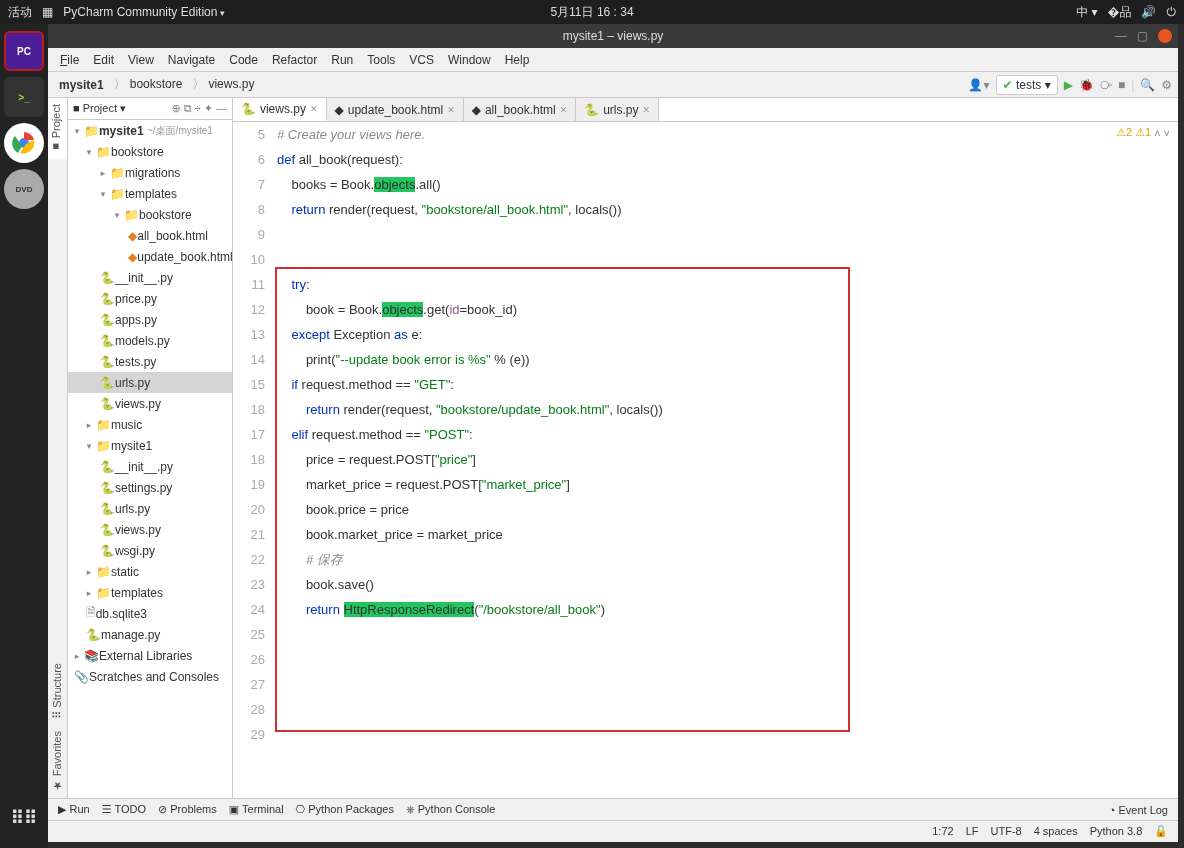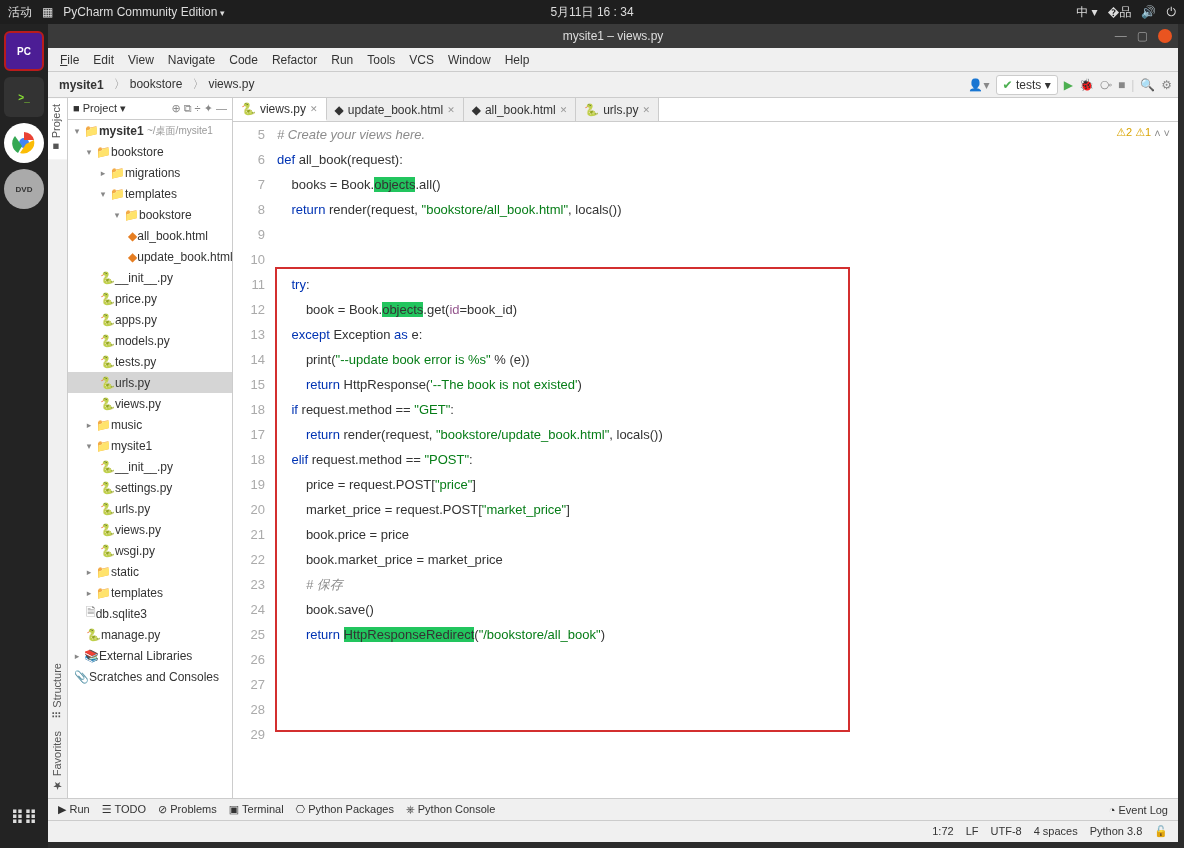--- a/index.html
+++ b/index.html
@@ -335,21 +335,20 @@
           <div class="codeline"><span class="cm"># Create your views here.</span></div>
               <div class="codeline"><span class="kw">def </span>all_book(request):</div>
               <div class="codeline">    books = Book.<span class="hl">objects</span>.all()</div>
               <div class="codeline">    <span class="kw">return</span> render(request, <span class="st">"bookstore/all_book.html"</span>, locals())</div>
               <div class="codeline"></div>
               <div class="codeline"></div>
               <div class="codeline">    <span class="kw">try</span>:</div>
               <div class="codeline">        book = Book.<span class="hl">objects</span>.get(<span class="self">id</span>=book_id)</div>
               <div class="codeline">    <span class="kw">except</span> Exception <span class="kw">as</span> e:</div>
               <div class="codeline">        print(<span class="st">"--update book error is %s"</span> % (e))</div>
-              <div class="codeline">        <span class="kw">return</span> HttpResponse(<span class="st">'--The book is not existed'</span>)</div>
               <div class="codeline">    <span class="kw">if</span> request.method == <span class="st">"GET"</span>:</div>
               <div class="codeline">        <span class="kw">return</span> render(request, <span class="st">"bookstore/update_book.html"</span>, locals())</div>
               <div class="codeline">    <span class="kw">elif</span> request.method == <span class="st">"POST"</span>:</div>
               <div class="codeline">        price = request.POST[<span class="st">"price"</span>]</div>
               <div class="codeline">        market_price = request.POST[<span class="st">"market_price"</span>]</div>
               <div class="codeline">        book.price = price</div>
               <div class="codeline">        book.market_price = market_price</div>
               <div class="codeline">        <span class="cm"># 保存</span></div>
               <div class="codeline">        book.save()</div>
               <div class="codeline">        <span class="kw">return</span> <span class="hl">HttpResponseRedirect</span>(<span class="st">"/bookstore/all_book"</span>)</div>

